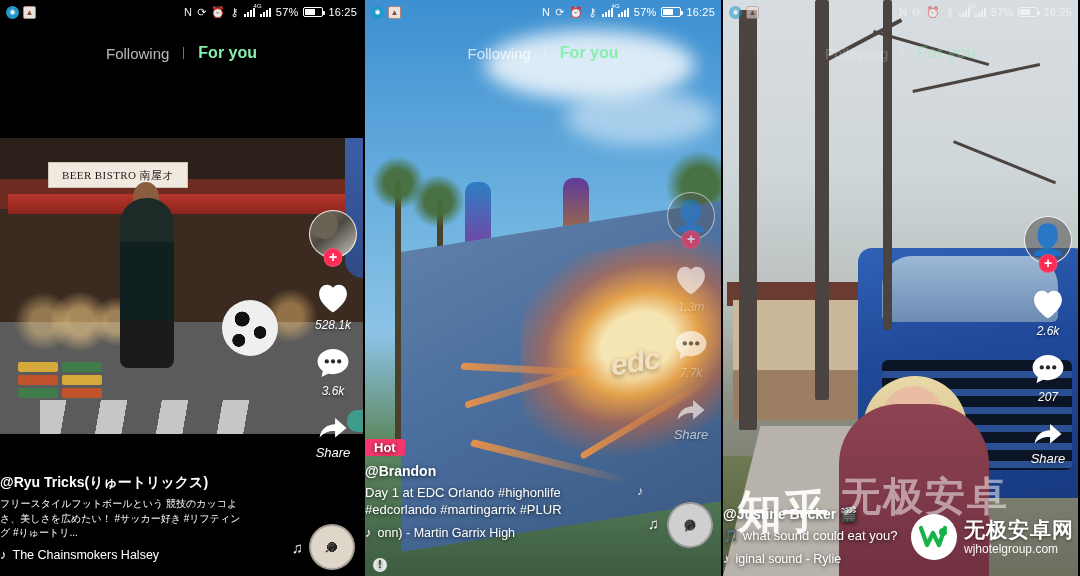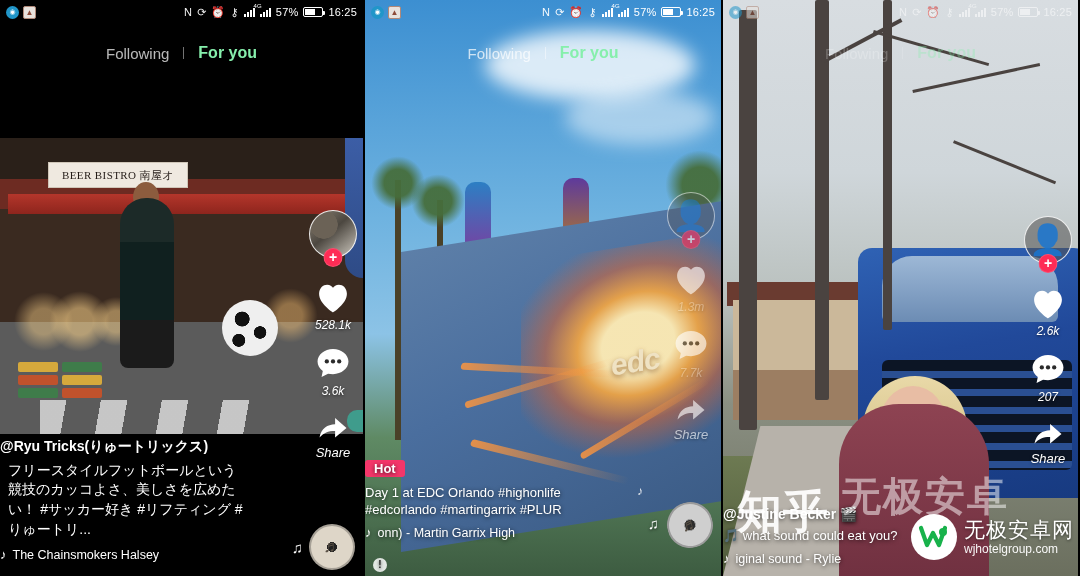--- a/index.html
+++ b/index.html
@@ -243,21 +243,21 @@
     text-shadow: 0 1px 4px rgba(0,0,0,.75);
     width: 250px;
   }
   .hot-badge {
     display:inline-block; background:#f4366a; color:#fff;
     font-size:13px; font-weight:bold; padding: 1px 9px; border-radius: 3px;
     margin-bottom: 7px;
   }
   .handle { font-size: 14px; font-weight: bold; margin-bottom: 5px; }
   .desc { font-size: 13px; line-height: 1.32; }
-  .desc.jp { font-size: 14px; line-height: 1.42; margin-left: 8px; }
+  .desc.jp { font-size: 10px; line-height: 1.42; }
   .see-translation { font-size: 11.5px; font-weight: bold; margin-top: 5px; letter-spacing:.3px; }
   .music-row { display:flex; align-items:center; gap:6px; margin-top: 7px; font-size: 12.5px; }
   .music-row .note { font-size: 13px; }
   .warn-row {
     position:absolute; left: 8px; right: 8px; bottom: 0; z-index: 33;
     display:flex; align-items:center; gap:6px;
     font-size: 11.5px; color:#fff; text-shadow: 0 1px 3px rgba(0,0,0,.8);
   }
   .warn-ico {
     width:14px; height:14px; border-radius:50%; background:rgba(255,255,255,.85);
@@ -286,21 +286,21 @@
   .wm-block {
     position:absolute; right: 4px; bottom: 16px; z-index: 61;
     display:flex; align-items:center; gap: 7px;
   }
   .wm-circle {
     width:46px; height:46px; border-radius:50%; background:#fff;
     display:flex; align-items:center; justify-content:center;
   }
   .wm-circle svg { display:block; }
   .wm-text { display:flex; flex-direction:column; line-height:1.05; }
-  .wm-cn { font-size: 21px; font-weight: normal; color:#fff; letter-spacing:1px;
+  .wm-cn { font-size: 21px; font-weight: bold; color:#fff; letter-spacing:1px;
     text-shadow: 0 1px 3px rgba(0,0,0,.5); font-family:"DejaVu Sans", sans-serif;}
   .wm-url { font-size: 12px; color:#fff; opacity:.95; margin-top:2px;}
   .wm-ghost {
     position:absolute; z-index:59; color: rgba(255,255,255,.5);
     font-family:"Liberation Serif", serif; font-weight:bold; letter-spacing:2px;
   }
 </style>
 </head>
 <body>
 
@@ -508,20 +508,21 @@
           <svg width="36" height="30" viewBox="0 0 24 20">
               <path fill="#fff" d="M3 17c1.2-6.2 5.3-8.6 10.4-8.8V4l7.6 6.6-7.6 6.4v-4.4C9.1 12.5 5.9 13.7 3 17z"></path>
             </svg>
         </span>
         <span class="sharelabel">Share</span>
       </div>
     </div>
 
     <div class="caption" style="bottom: 36px;">
       <div class="hot-badge">Hot</div>
+      <div class="handle">@Brandon</div>
       <div class="desc">Day 1 at EDC Orlando #highonlife #edcorlando #martingarrix #PLUR</div>
       <div class="music-row">
         <span class="note">♪</span>
         <span>onn) - Martin Garrix    High</span>
       </div>
     </div>
     <span class="float-note" style="right:62px; bottom:44px;">♫</span>
     <span class="float-note2" style="right:78px; bottom:78px;">♪</span>
     <div class="disc" style="bottom:28px; background: radial-gradient(circle at 50% 50%, #2c2c2c 0 18%, #cfcfcf 19% 100%); transform: rotate(-14deg);">♬</div>
 

